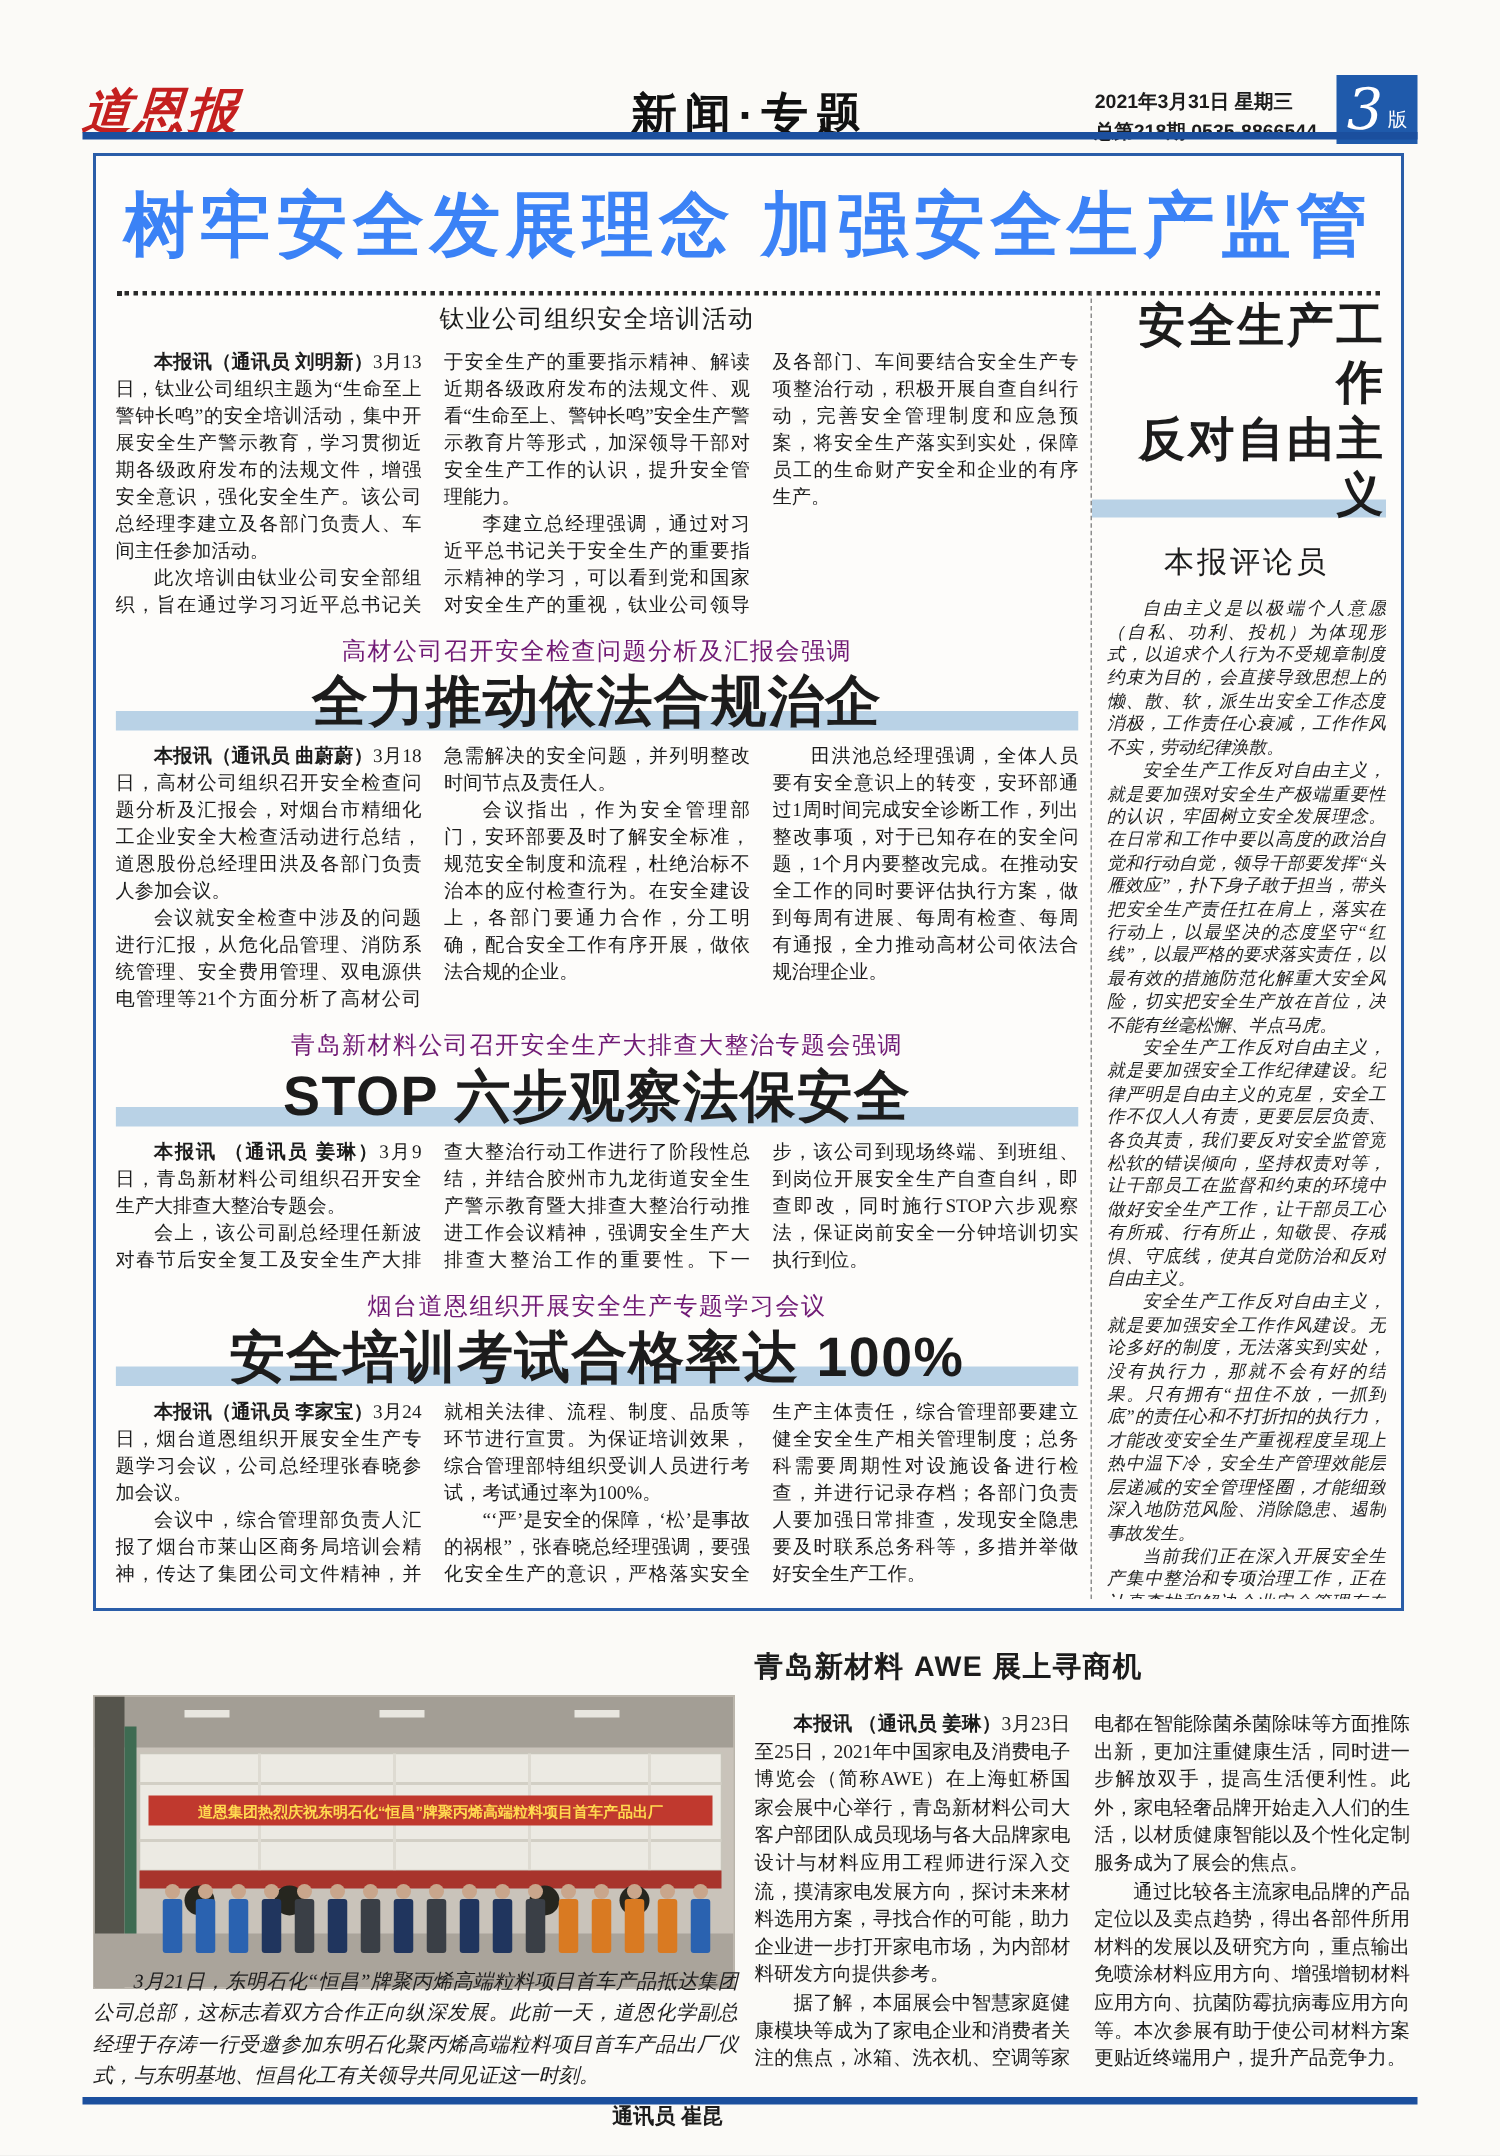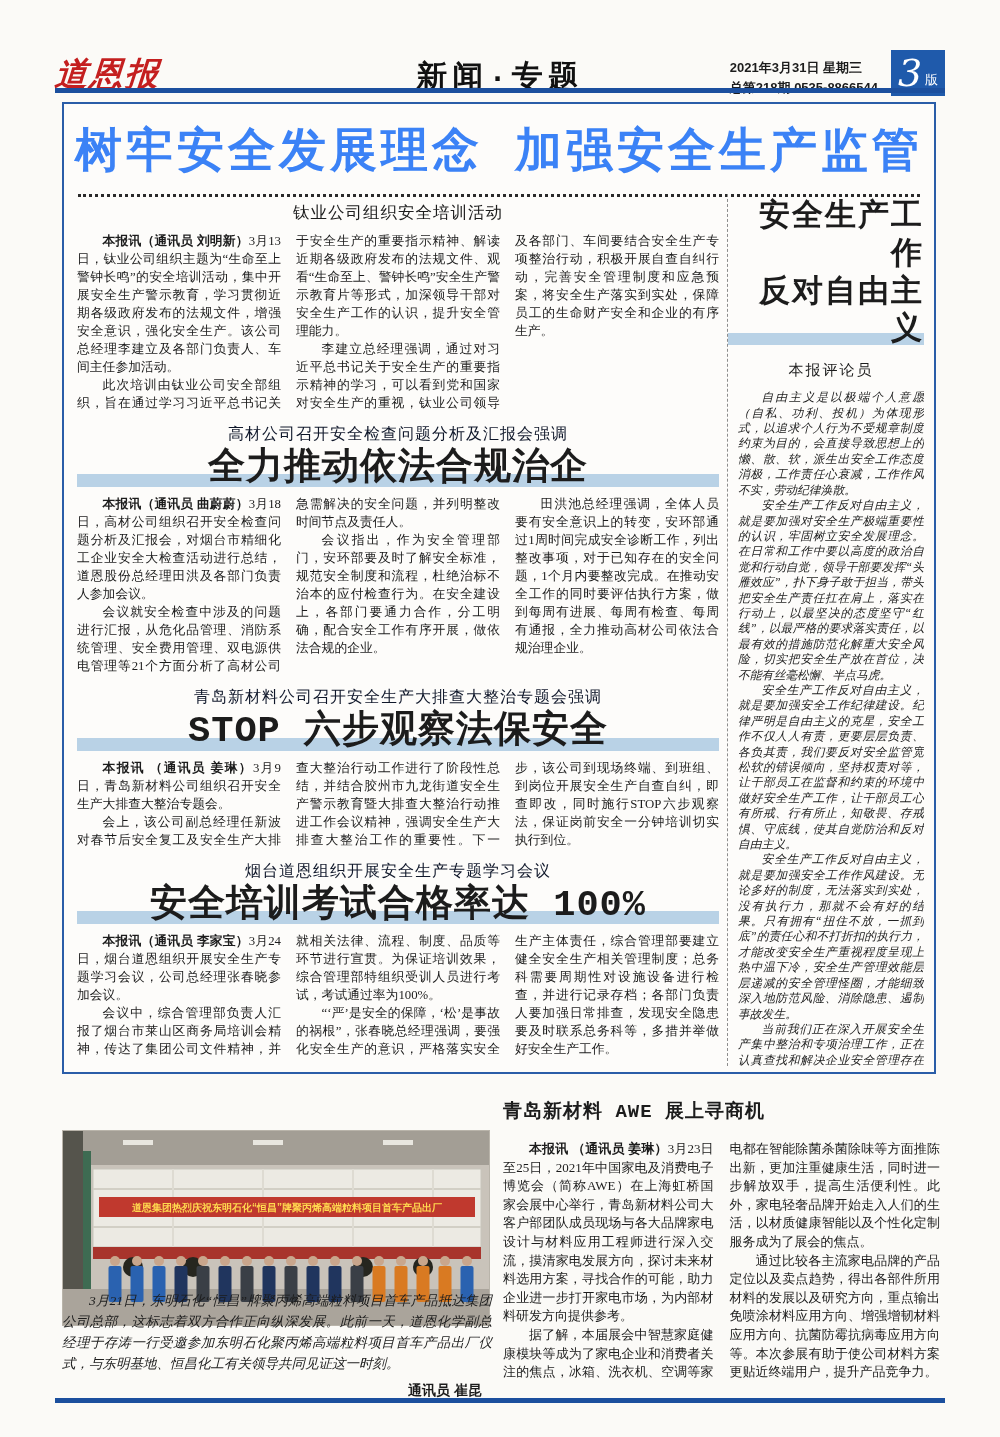--- a/index.html
+++ b/index.html
@@ -2,21 +2,21 @@
 <html><head>
 <meta charset="utf-8">
 <style>
   * { margin:0; padding:0; box-sizing:border-box; }
   html,body { background:#e9e8e5; }
   .page {
     position:relative; width:1000px; height:1437px; margin:0 auto;
     background:#fbfaf7; overflow:hidden; color:#1c1c1c;
     font-family:"Liberation Serif","DejaVu Serif",serif;
   }
-  .hei { font-family:Liberation Mono, monospace; font-weight:bold; }
+  .hei { font-family:Liberation Sans, sans-serif; font-weight:bold; }
 
   
   .masthead { position:absolute; left:55px; top:52px; font-size:33px; font-weight:bold;
     color:#c41f1f; font-style:italic; letter-spacing:2px; transform:skewX(-4deg); }
   .section-title { position:absolute; left:0; right:0; top:56px; text-align:center;
     font-size:31px; letter-spacing:5px; color:#111; }
   .dateblock { position:absolute; right:122px; top:58px; font-size:13px; line-height:1.5;
     font-weight:bold; text-align:left; font-family:"Liberation Sans","DejaVu Sans",sans-serif; }
   .page-badge { position:absolute; right:55px; top:50px; width:54px; height:46px;
     background:#1f5aab; color:#fff; display:flex; align-items:center; justify-content:center; }
@@ -35,43 +35,43 @@
     display:flex; overflow:hidden; }
   .left-col { width:642px; flex:0 0 auto; overflow:hidden; }
   .right-col { flex:1 1 auto; border-left:1px dashed #8d8d8d; margin-left:8px;
     padding-left:10px; overflow:hidden; }
 
   
   .btitle { position:relative; text-align:center; }
   .btitle .bar { position:absolute; left:0; right:0; bottom:3px; height:13px; background:#b9d2e6; }
   .btitle .txt { position:relative; display:inline-block; }
   .news-title { font-size:37px; letter-spacing:1px; line-height:1.2; }
-  .kick { text-align:center; font-size:16px; color:#0f172a; margin:12px 0 1px; letter-spacing:1px; }
+  .kick { text-align:center; font-size:16px; color:#701a75; margin:12px 0 1px; letter-spacing:1px; }
   .sub { text-align:center; font-size:16.5px; margin:8px 0 8px; letter-spacing:1px; }
 
   
   .body3 { column-count:3; column-gap:15px; font-size:12.8px; line-height:18px;
     text-align:justify; margin-top:5px; }
   .body3 p, .c-body p, .awe-body p { text-indent:2em; margin:0; }
   .lead { font-family:"Liberation Sans","DejaVu Sans",sans-serif; font-weight:bold; }
 
   
   .c-title { position:relative; text-align:right; font-size:31px; line-height:1.22;
     letter-spacing:2px; margin-top:4px; }
   .c-title .bar { position:absolute; left:-10px; right:0; bottom:4px; height:12px; background:#b9d2e6; }
   .c-title .ln { position:relative; }
-  .c-byline { text-align:center; font-size:15px; margin:12px 0 10px; letter-spacing:2px; }
+  .c-byline { text-align:center; font-size:20px; margin:12px 0 10px; letter-spacing:2px; }
   .c-body { font-size:11.8px; line-height:15.4px; font-style:italic; text-align:justify; color:#222; }
 
   
   .photo-wrap { position:absolute; left:62px; top:1130px; width:428px; height:196px;
     border:1px solid #b9b4aa; background:#c9c3ba; }
   .caption { position:absolute; left:62px; top:1290px; width:430px; font-size:13.5px;
     line-height:21px; font-style:italic; text-align:justify; }
-  .caption .cap-text { text-indent:2em; display:block; }
+  .caption .cap-text { text-indent:2em; display:block;margin-top:20px; }
   .cap-byline { text-align:right; padding-right:10px; margin-top:6px; font-style:normal;
     font-size:14px; font-weight:bold; font-family:"Liberation Sans","DejaVu Sans",sans-serif; }
   .awe { position:absolute; left:503px; top:1098px; width:437px; }
   .awe-title { font-size:19px; letter-spacing:1px; margin-bottom:16px; }
   .awe-body { column-count:2; column-gap:16px; font-size:13px; line-height:18.6px; text-align:justify; }
   .bottom-rule { position:absolute; left:55px; right:55px; top:1398px; height:5px; background:#1b4f9e; }
 </style>
 </head>
 <body>
 

